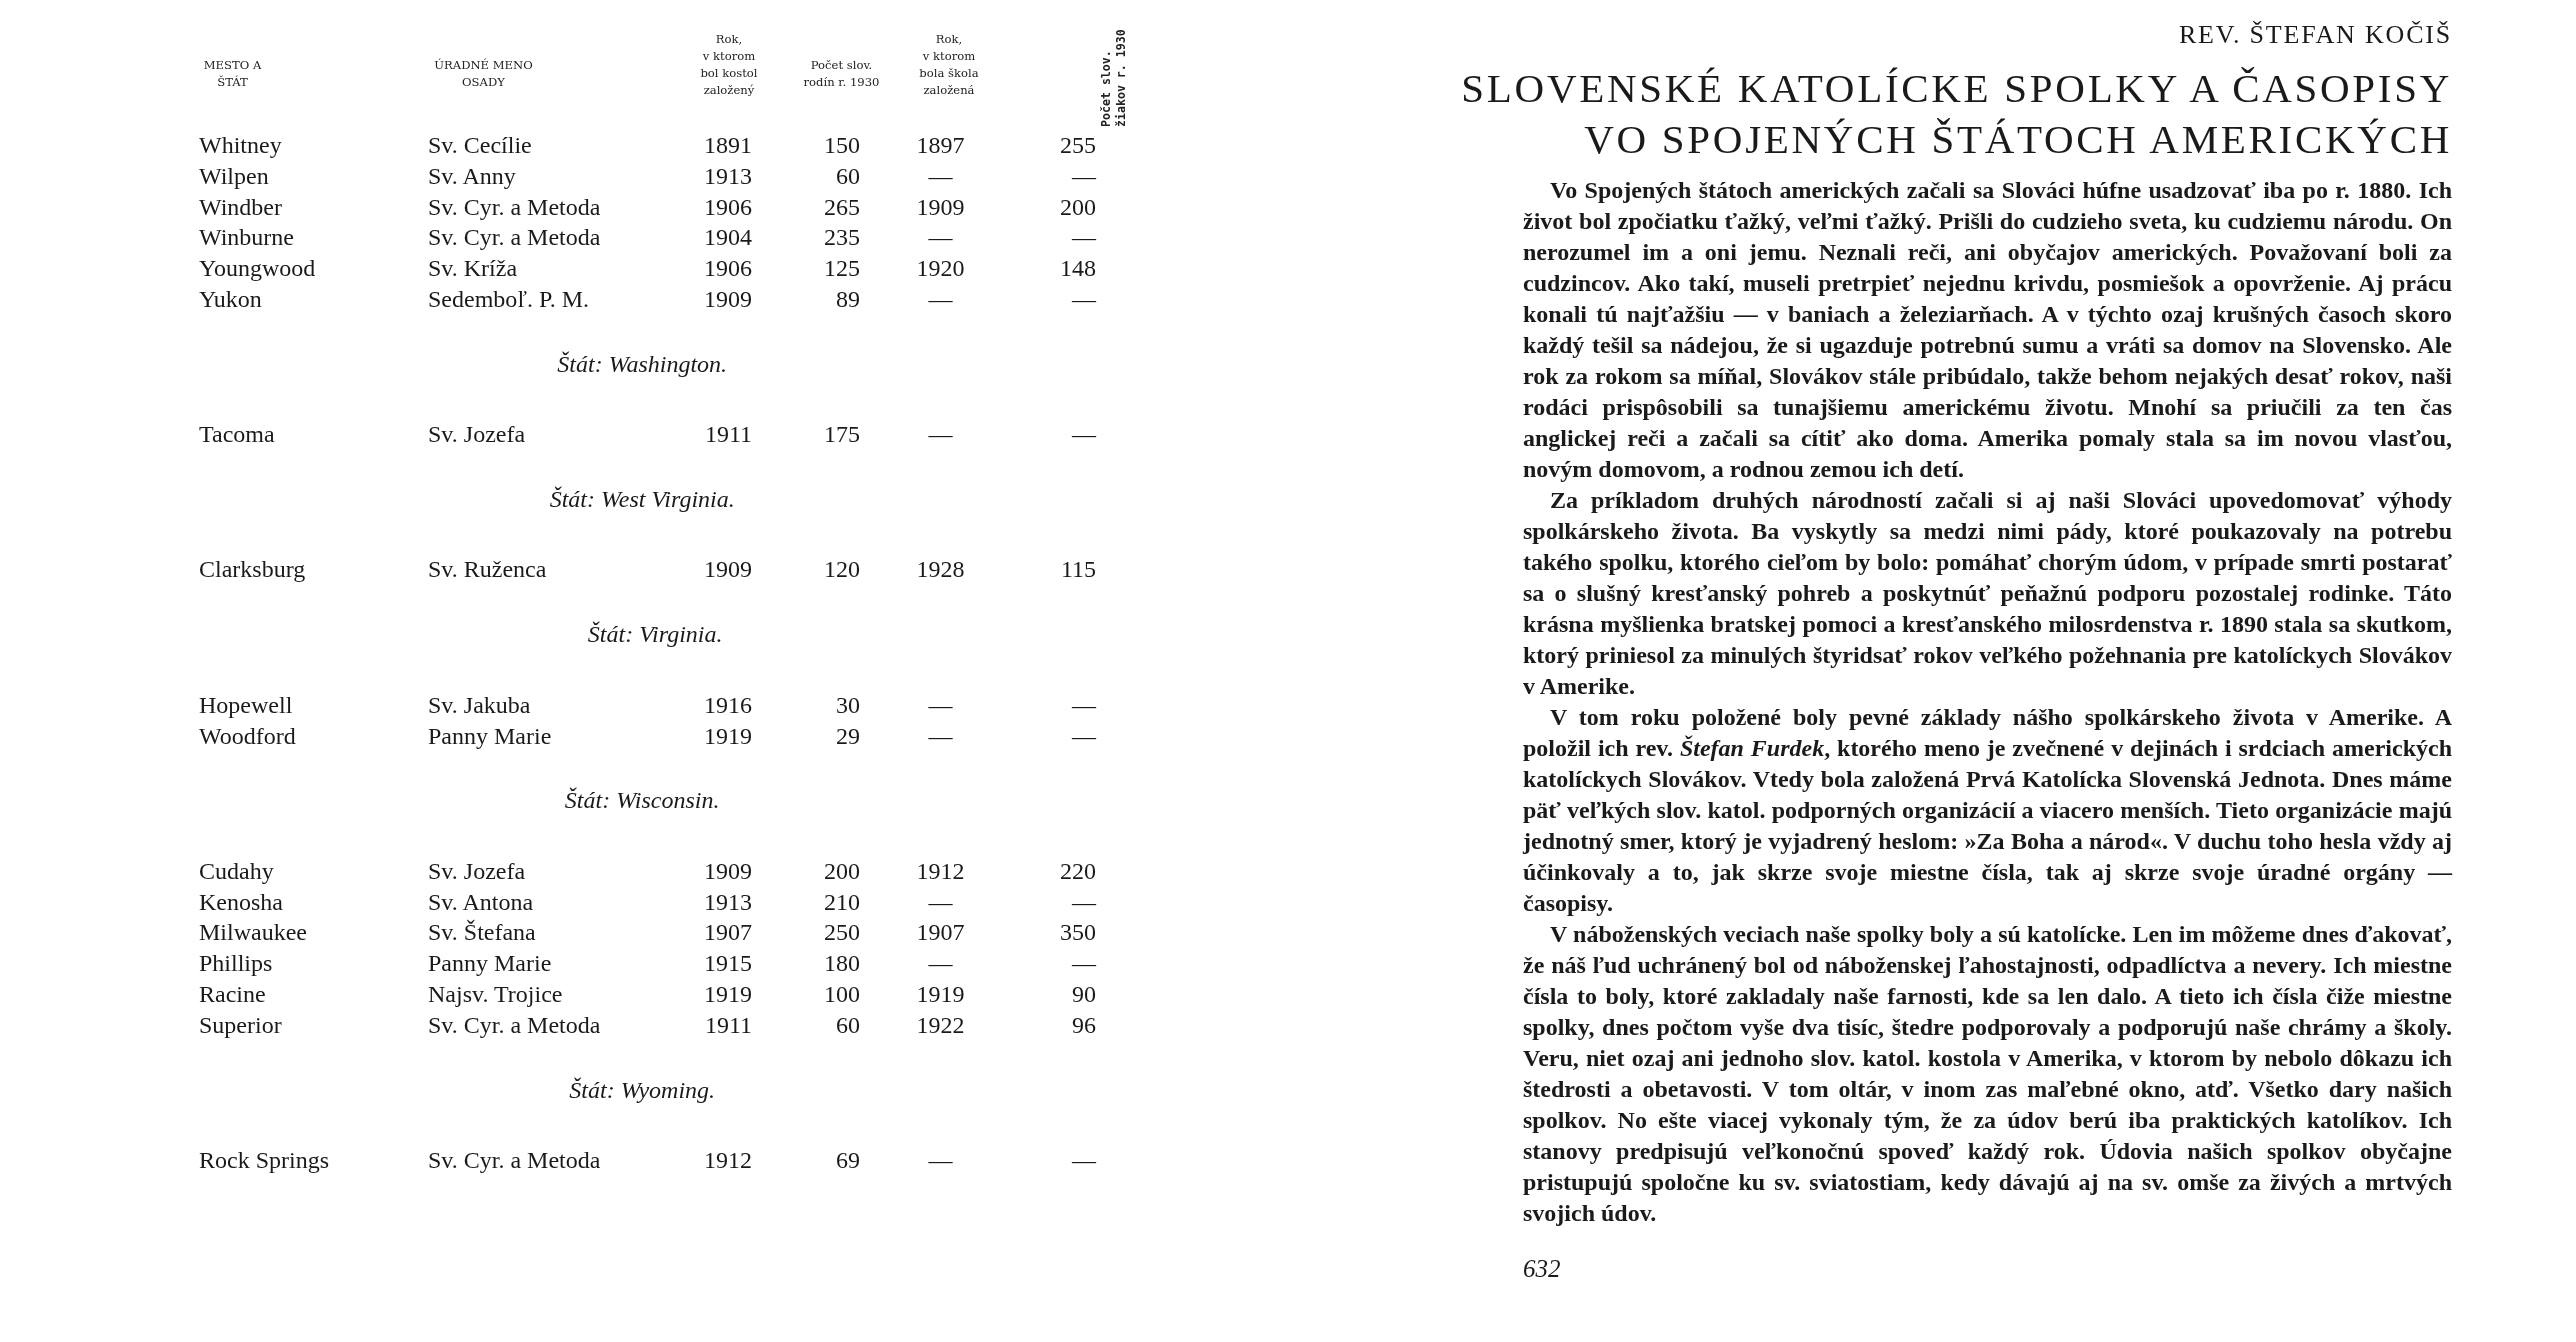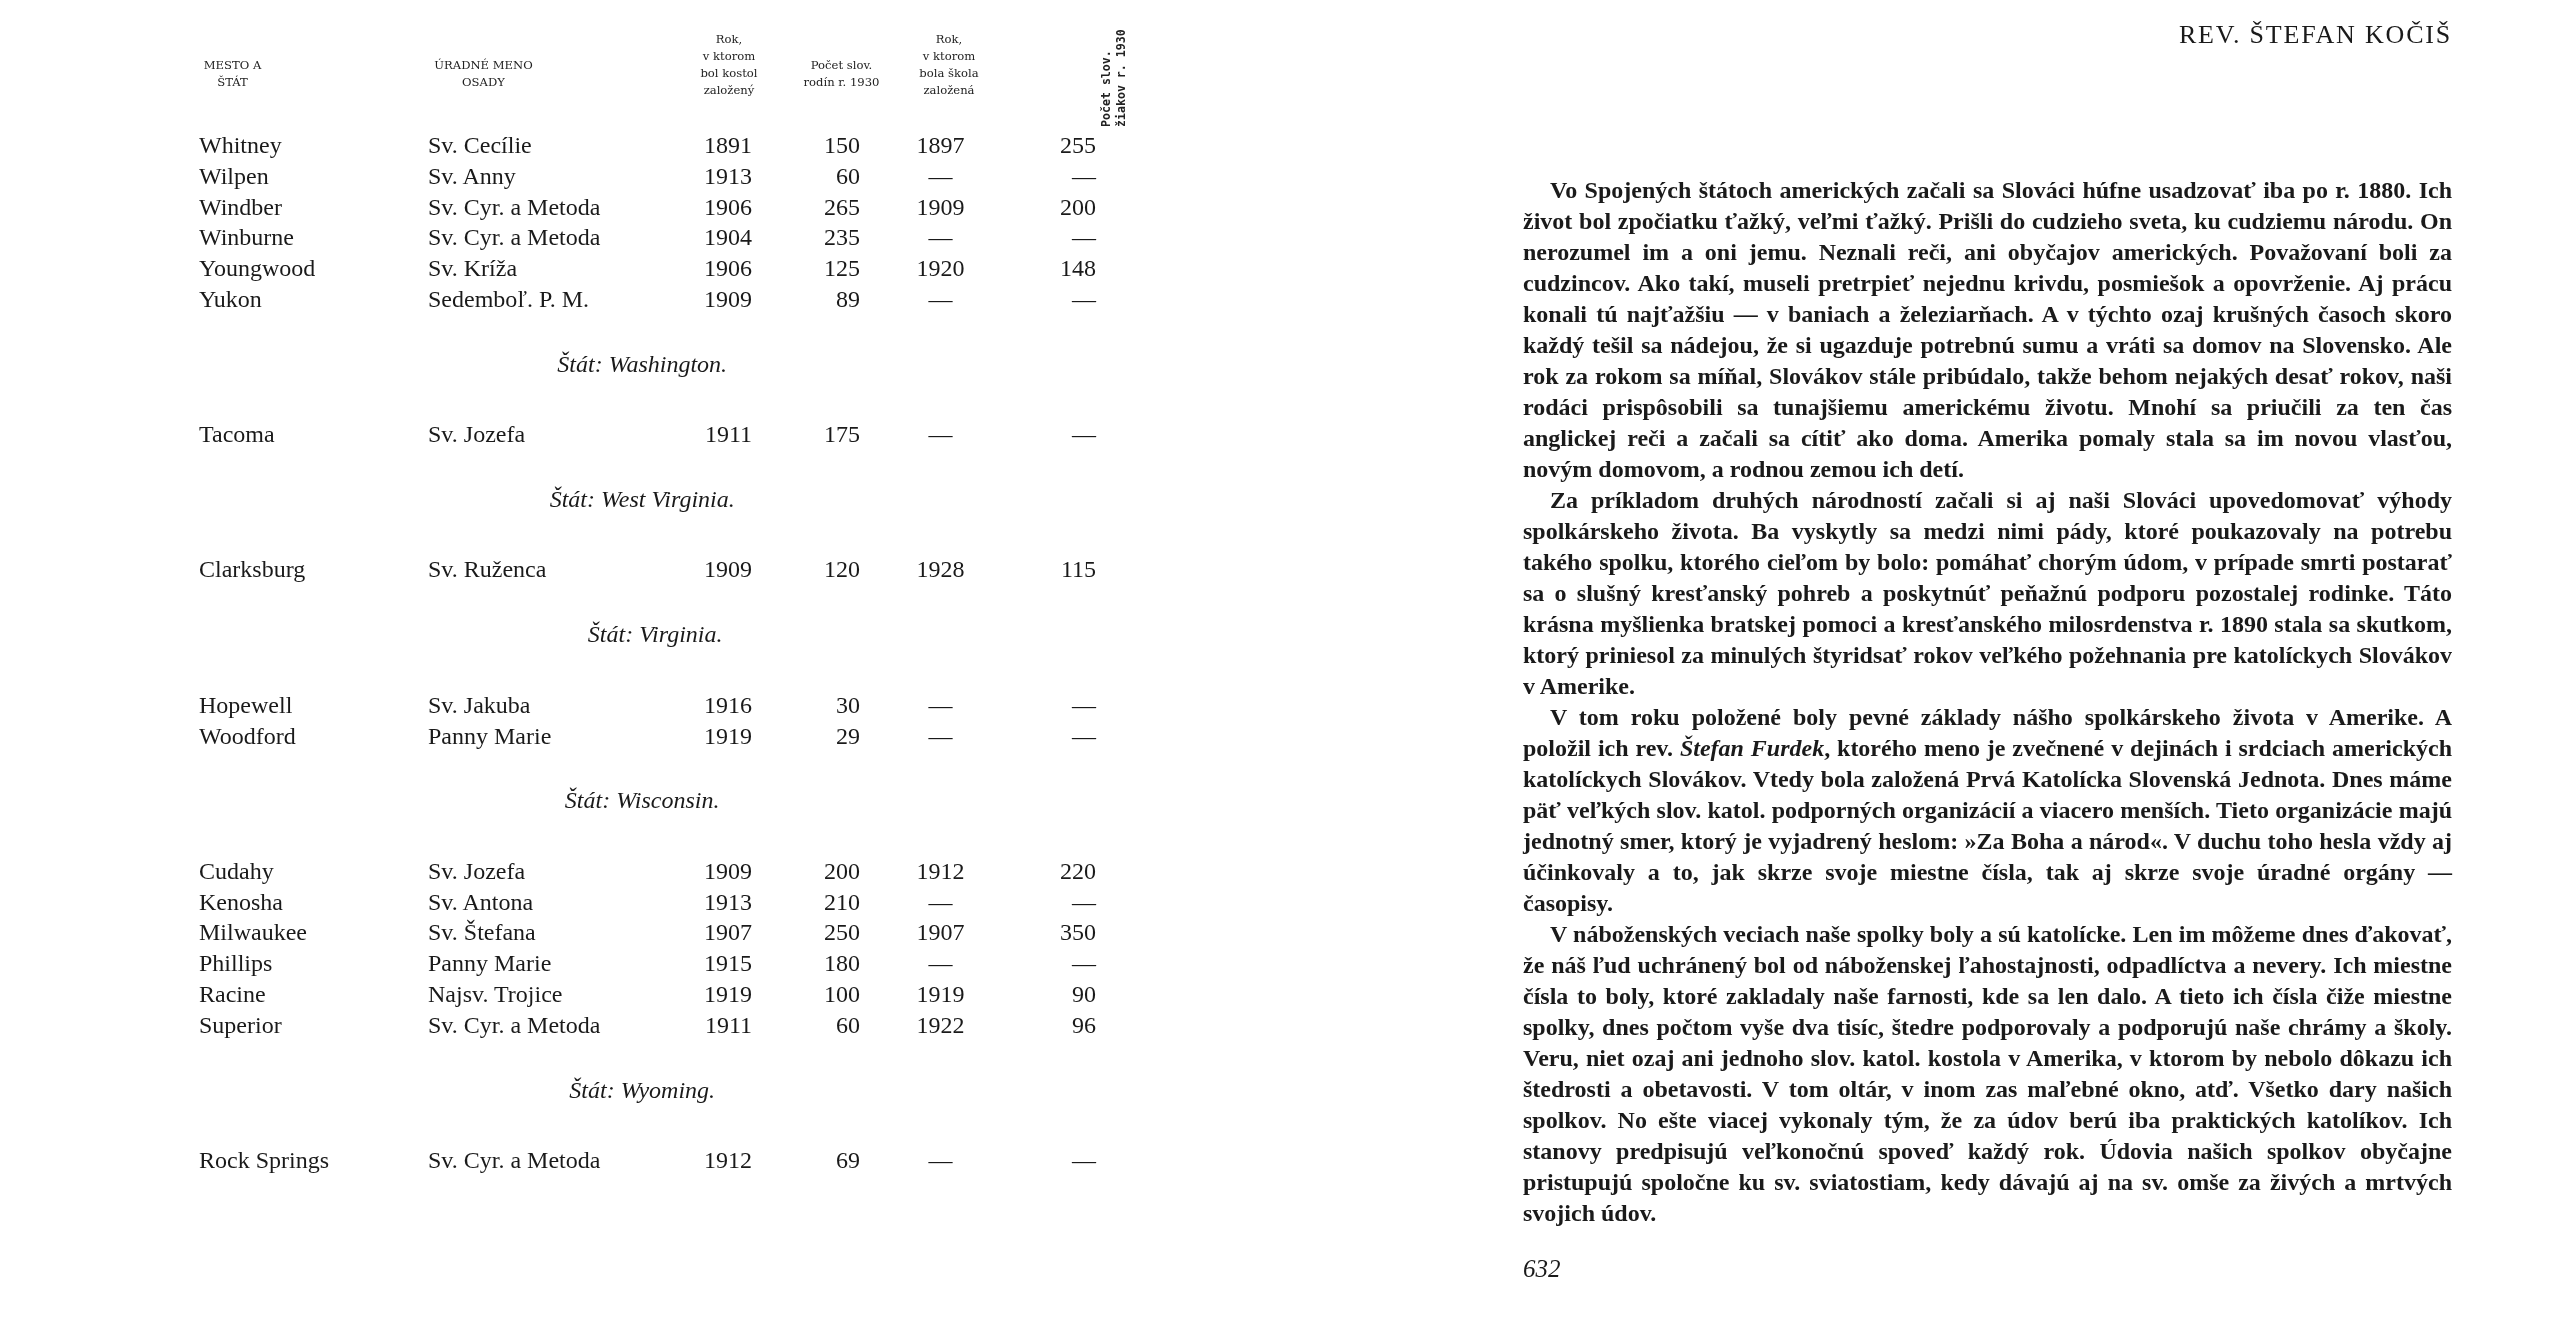--- a/index.html
+++ b/index.html
@@ -207,20 +207,22 @@
         <span class="c c3">1912</span>
         <span class="c c4">69</span>
         <span class="c c5">—</span>
         <span class="c c6">—</span>
       </div>
     </div>
 </div>
 
 <div class="page" id="right">
   <div class="author">REV. ŠTEFAN KOČIŠ</div>
+  <div class="title t1">SLOVENSKÉ KATOLÍCKE SPOLKY A ČASOPISY</div>
+  <div class="title t2">VO SPOJENÝCH ŠTÁTOCH AMERICKÝCH</div>
   <div class="body">
     <p>Vo Spojených štátoch amerických začali sa Slováci húfne usadzovať iba po r. 1880. Ich život bol zpočiatku ťažký, veľmi ťažký. Prišli do cudzieho sveta, ku cudziemu národu. On nerozumel im a oni jemu. Neznali reči, ani obyčajov amerických. Považovaní boli za cudzincov. Ako takí, museli pretrpieť nejednu krivdu, posmiešok a opovrženie. Aj prácu konali tú najťažšiu — v baniach a železiarňach. A v týchto ozaj krušných časoch skoro každý tešil sa nádejou, že si ugazduje potrebnú sumu a vráti sa domov na Slovensko. Ale rok za rokom sa míňal, Slovákov stále pribúdalo, takže behom nejakých desať rokov, naši rodáci prispôsobili sa tunajšiemu americkému životu. Mnohí sa priučili za ten čas anglickej reči a začali sa cítiť ako doma. Amerika pomaly stala sa im novou vlasťou, novým domovom, a rodnou zemou ich detí.</p>
     <p>Za príkladom druhých národností začali si aj naši Slováci upovedomovať výhody spolkárskeho života. Ba vyskytly sa medzi nimi pády, ktoré poukazovaly na potrebu takého spolku, ktorého cieľom by bolo: pomáhať chorým údom, v prípade smrti postarať sa o slušný kresťanský pohreb a poskytnúť peňažnú podporu pozostalej rodinke. Táto krásna myšlienka bratskej pomoci a kresťanského milosrdenstva r. 1890 stala sa skutkom, ktorý priniesol za minulých štyridsať rokov veľkého požehnania pre katolíckych Slovákov v Amerike.</p>
     <p><span>V tom roku položené boly pevné základy nášho spolkárskeho života v Amerike. A položil ich rev. </span><em>Štefan Furdek</em><span>, ktorého meno je zvečnené v dejinách i srdciach amerických katolíckych Slovákov. Vtedy bola založená Prvá Katolícka Slovenská Jednota. Dnes máme päť veľkých slov. katol. podporných organizácií a viacero menších. Tieto organizácie majú jednotný smer, ktorý je vyjadrený heslom: »Za Boha a národ«. V duchu toho hesla vždy aj účinkovaly a to, jak skrze svoje miestne čísla, tak aj skrze svoje úradné orgány — časopisy.</span></p>
     <p>V náboženských veciach naše spolky boly a sú katolícke. Len im môžeme dnes ďakovať, že náš ľud uchránený bol od náboženskej ľahostajnosti, odpadlíctva a nevery. Ich miestne čísla to boly, ktoré zakladaly naše farnosti, kde sa len dalo. A tieto ich čísla čiže miestne spolky, dnes počtom vyše dva tisíc, štedre podporovaly a podporujú naše chrámy a školy. Veru, niet ozaj ani jednoho slov. katol. kostola v Amerika, v ktorom by nebolo dôkazu ich štedrosti a obetavosti. V tom oltár, v inom zas maľebné okno, atď. Všetko dary našich spolkov. No ešte viacej vykonaly tým, že za údov berú iba praktických katolíkov. Ich stanovy predpisujú veľkonočnú spoveď každý rok. Údovia našich spolkov obyčajne pristupujú spoločne ku sv. sviatostiam, kedy dávajú aj na sv. omše za živých a mrtvých svojich údov.</p>
   </div>
   <div class="pagenum">632</div>
 </div>
 
 

